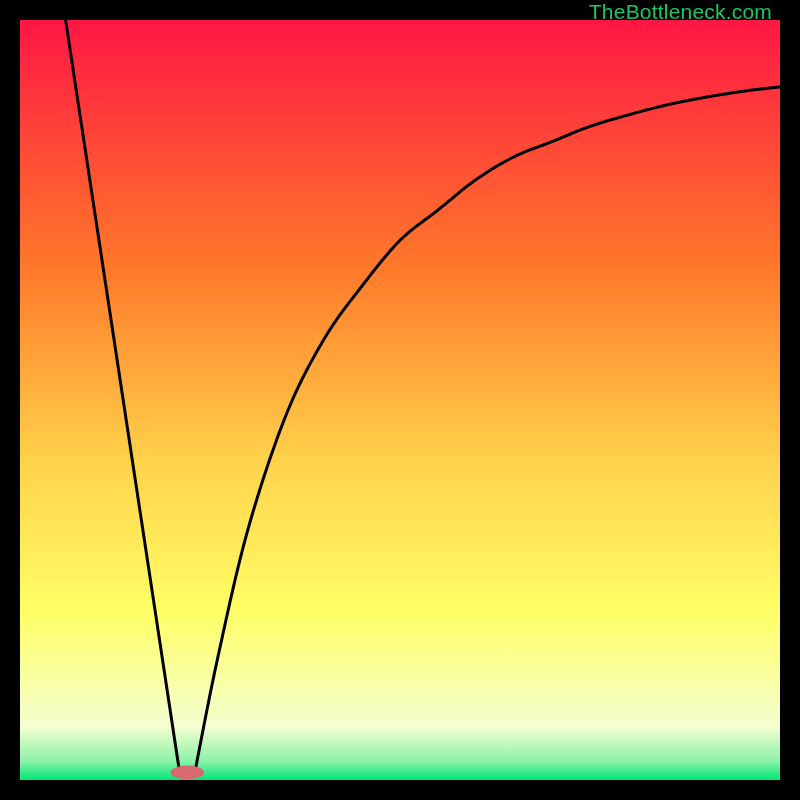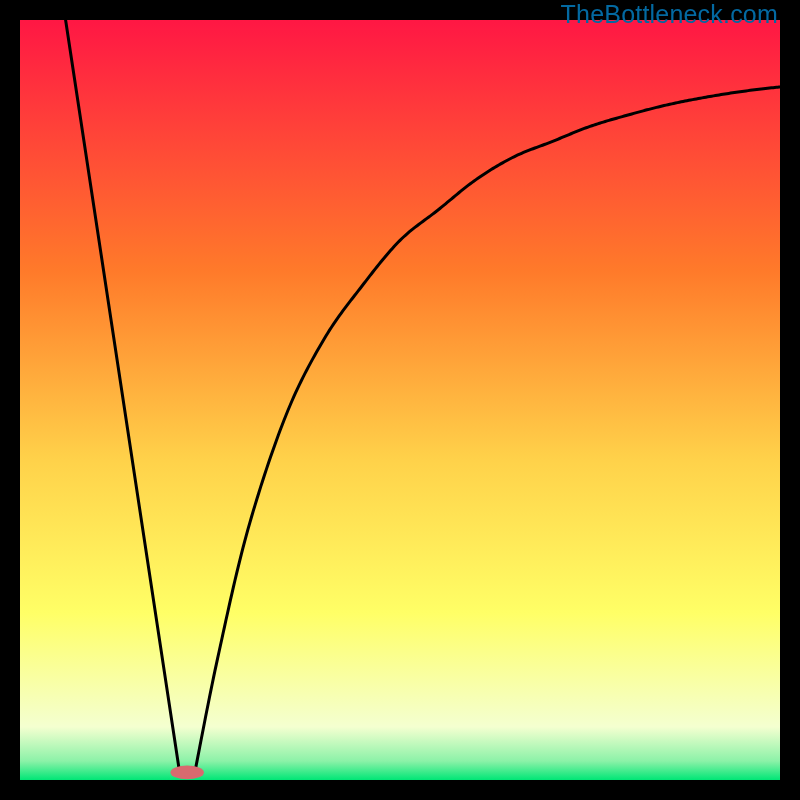--- a/index.html
+++ b/index.html
@@ -21,25 +21,25 @@
   .plot {
     position: absolute;
     left: 0;
     top: 0;
     width: 760px;
     height: 760px;
   }
   .watermark {
     position: absolute;
     top: 0;
-    right: 22px;
+    right: 28px;
     font-family: Arial, Helvetica, sans-serif;
-    font-size: 25px;
+    font-size: 21px;
     font-weight: 500;
-    color: #0369a1;
+    color: #22c55e;
     letter-spacing: 0.2px;
   }
 </style>
 </head>
 <body>
 
 <div class="frame">
   <svg class="plot" viewBox="0 0 760 760">
     <defs>
       <linearGradient id="bg-grad" x1="0" y1="0" x2="0" y2="1">

